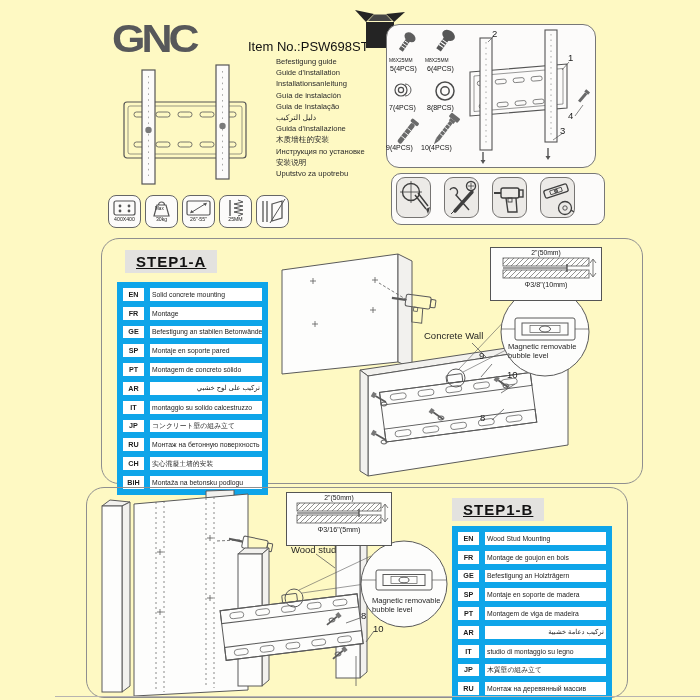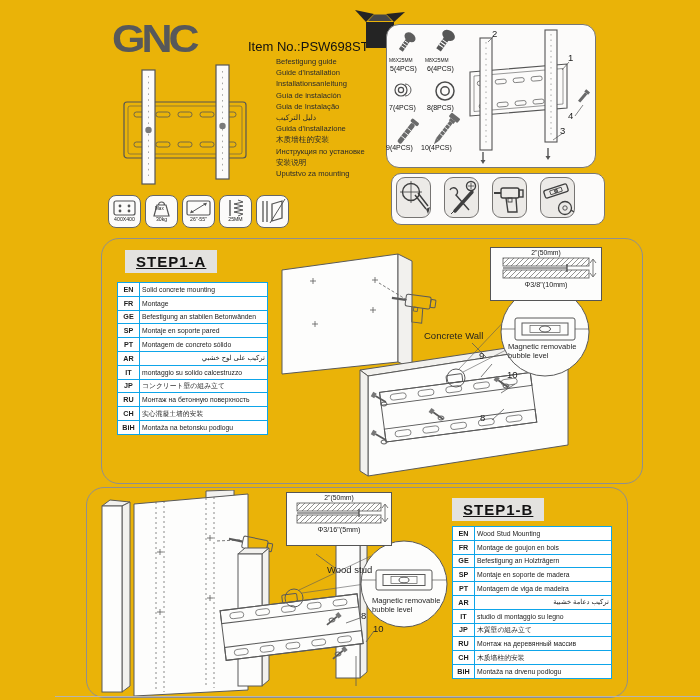--- a/index.html
+++ b/index.html
@@ -1,24 +1,24 @@
 <!DOCTYPE html>
 <html><head>
 <meta charset="utf-8">
 <style>
   html,body{margin:0;padding:0;background:#e9e7e4;}
-  .page{position:relative;width:700px;height:700px;background:#eab308;overflow:hidden;
+  .page{position:relative;width:700px;height:700px;background:#fef9c3;overflow:hidden;
         font-family:"Liberation Sans",sans-serif;color:#2e2e2e;}
   .abs{position:absolute;}
   .panel{position:absolute;border:1.4px solid #8f8f8f;border-radius:18px;background:transparent;}
   .rpanel{position:absolute;border:1.3px solid #777;border-radius:13px;background:#fcfbfa;}
   .step-title{position:absolute;background:#e3e2df;color:#121212;font-weight:bold;
               font-size:15px;letter-spacing:1px;padding:3px 11px;text-decoration:underline;}
   .lang-table{position:absolute;border-collapse:collapse;background:#fff;table-layout:fixed;}
-  .lang-table td{border:1px solid #0ea5e9;font-size:6.8px;padding:0 2px;height:12.8px;
+  .lang-table td{border:6px solid #0ea5e9;font-size:6.8px;padding:0 2px;height:12.8px;
                  white-space:nowrap;color:#1d1d1d;overflow:hidden;}
   .lang-table td.code{font-weight:bold;text-align:center;width:19px;font-size:7.2px;padding:0 1px;}
   .lang-table tr:nth-child(6) td.txt{text-align:right;direction:rtl;}
   .guide-line{font-size:7.6px;line-height:11.2px;color:#2b2b2b;}
   .item-no{position:absolute;font-size:13px;font-weight:normal;color:#111;}
   .brand{position:absolute;font-size:43px;font-weight:800;color:#57585a;letter-spacing:-4px;
          transform:scaleY(.92);}
   .tile{position:absolute;width:31px;height:31px;border:1.6px solid #666;border-radius:8px;
         background:#fcfbfa;text-align:center;}
   .tile .cap{font-size:5.2px;color:#222;display:block;margin-top:-1px;}
@@ -75,21 +75,21 @@
     <div class="guide-line">Befestigung guide</div>
     <div class="guide-line">Guide d'installation</div>
     <div class="guide-line">Installationsanleitung</div>
     <div class="guide-line">Guía de instalación</div>
     <div class="guide-line">Guia de Instalação</div>
     <div class="guide-line">دليل التركيب</div>
     <div class="guide-line">Guida d'installazione</div>
     <div class="guide-line">木质墙柱的安装</div>
     <div class="guide-line">Инструкция по установке</div>
     <div class="guide-line">安装说明</div>
-    <div class="guide-line">Uputstvo za mounting</div>
+    <div class="guide-line">Uputstvo za upotrebu</div>
   </div>
 
   <svg class="abs" style="left:353px;top:2px;" width="54" height="48" viewBox="0 0 54 48">
     <g fill="#242424">
       <path d="M13 20 L41 20 L41 46 L13 46 Z"></path>
       <path d="M13 20 L2 8 L21 12 Z"></path>
       <path d="M41 20 L52 10 L33 12 Z"></path>
       <path d="M15 19 L21 12.5 L33 12.5 L39 19 Z" fill="#464646"></path>
     </g>
   </svg>
@@ -544,19 +544,19 @@
           </pattern>
         </defs>
       <rect x="10" y="2" width="84" height="8" fill="url(#hatchB)" stroke="#555" stroke-width=".8"></rect>
       <rect x="10" y="14" width="84" height="8" fill="url(#hatchB)" stroke="#555" stroke-width=".8"></rect>
       <path d="M10 12 H72 M72 8 v8" stroke="#444" stroke-width="1.2"></path>
       <path d="M98 4 v16 M95 7 l3 -4 3 4 M95 17 l3 4 3 -4" stroke="#555" fill="none" stroke-width=".8"></path>
     </svg>
     <span class="db">Φ3/16"(5mm)</span>
   </div>
 
-  <span class="scene-label" style="left:291px;top:564px;font-size:9.5px;margin-left:36px;">Wood stud</span>
+  <span class="scene-label" style="left:291px;top:544px;font-size:9.5px;">Wood stud</span>
   <div class="level-label" style="left:372px;top:596px;width:82px;">Magnetic removable bubble level</div>
   <span class="callout" style="left:361px;top:610px;">8</span>
   <span class="callout" style="left:373px;top:623px;">10</span>
 
   <div class="abs" style="left:55px;top:696px;width:645px;height:1px;background:#b7b4b0;"></div>
 </div>
 
 </body></html>

